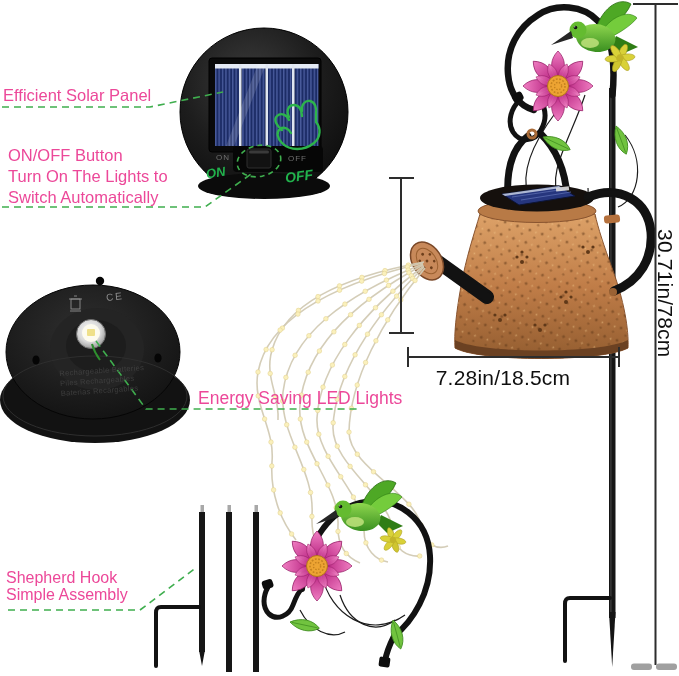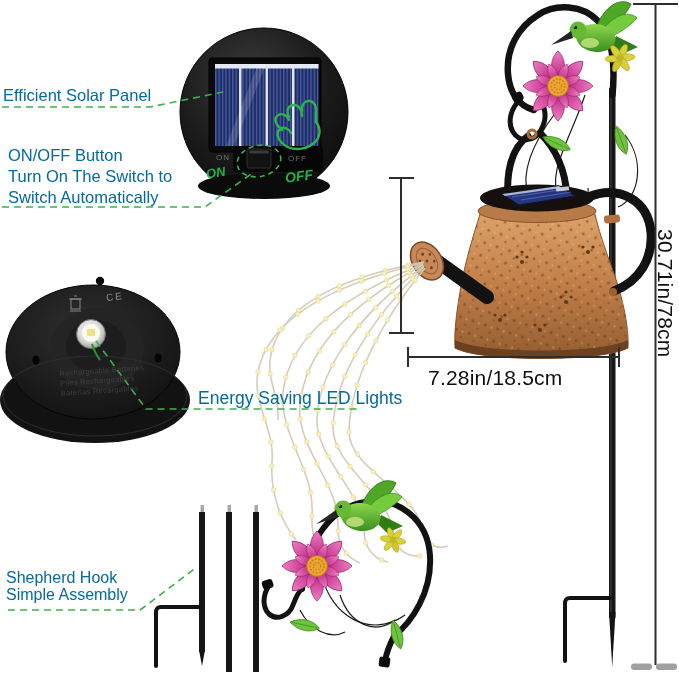--- a/index.html
+++ b/index.html
@@ -1,19 +1,19 @@
 <!DOCTYPE html>
 <html><head>
 <meta charset="utf-8">
 <style>
   html,body{margin:0;padding:0;}
   #canvas{position:relative;width:679px;height:676px;background:#ffffff;overflow:hidden;
           font-family:"Liberation Sans", sans-serif;}
   #scene{position:absolute;left:0;top:0;}
-  .txt{position:absolute;color:#0369a1;white-space:nowrap;}
+  .txt{position:absolute;color:#ec4899;white-space:nowrap;}
   .callout{font-size:16.5px;line-height:21px;}
   .center{text-align:left;}
   .measure{font-size:21px;font-weight:500;color:#0f0f0f;letter-spacing:.2px;}
   #m-height{writing-mode:vertical-rl;}
   .green-label{color:#21b24c;font-weight:bold;font-style:italic;font-size:13px;}
   .embossed{color:#707070;font-size:8px;letter-spacing:1px;}
   .faint{color:#454545;opacity:.8;font-size:7.5px;line-height:10px;letter-spacing:.3px;}
   .ce{color:#8d8d8d;font-size:10px;letter-spacing:2px;}
   .led-strand{fill:none;stroke:#d2cab4;stroke-width:1.6;opacity:.95;}
   .led-dot{fill:#faf0bc;stroke:#e0ce8a;stroke-width:.5;}
@@ -400,33 +400,33 @@
     <path class="mline" stroke-width="1.6" d="M 655.5,4 L 655.5,665 M 633,4 L 678,4"></path>
     <rect x="631" y="663.5" width="21" height="6.5" rx="3" fill="#a0a0a0"></rect>
     <rect x="656" y="663.5" width="21" height="6.5" rx="3" fill="#a0a0a0"></rect>
   </g>
 </svg>
 
 <div class="txt callout" style="left:3px;top:85px;">Efficient Solar Panel</div>
 
 <div class="txt callout center" style="left:8px;top:145px;width:186px;">
   <div>ON/OFF Button</div>
-  <div>Turn On The Switch to</div>
+  <div>Turn On The Lights to</div>
   <div>Switch Automatically</div>
 </div>
 
 <div class="txt callout center" style="left:6px;top:569px;width:146px;font-size:16px;line-height:17px;">
   <div>Shepherd Hook</div>
   <div>Simple Assembly</div>
 </div>
 
 <div class="txt callout" style="left:198px;top:388px;font-size:17.5px;">Energy Saving LED Lights</div>
 
 
-<div class="txt measure" style="left:428px;top:366px;width:190px;">7.28in/18.5cm</div>
+<div class="txt measure" style="left:408px;top:366px;width:190px;text-align:center;">7.28in/18.5cm</div>
 
 <div class="txt measure" id="m-height" style="left:653px;top:229px;height:150px;">30.71in/78cm</div>
 
 <div class="txt embossed" style="left:216px;top:153px;">ON</div>
 <div class="txt embossed" style="left:288px;top:154px;">OFF</div>
 <div class="txt green-label" style="left:206px;top:165px;transform:rotate(-9deg);">ON</div>
 <div class="txt green-label" style="left:285px;top:168px;transform:rotate(-7deg);font-size:14px;">OFF</div>
 
 <div class="txt ce" style="left:106px;top:291px;transform:rotate(-6deg);">CE</div>
 <div class="txt faint" style="left:60px;top:366px;transform:rotate(-4deg);">

